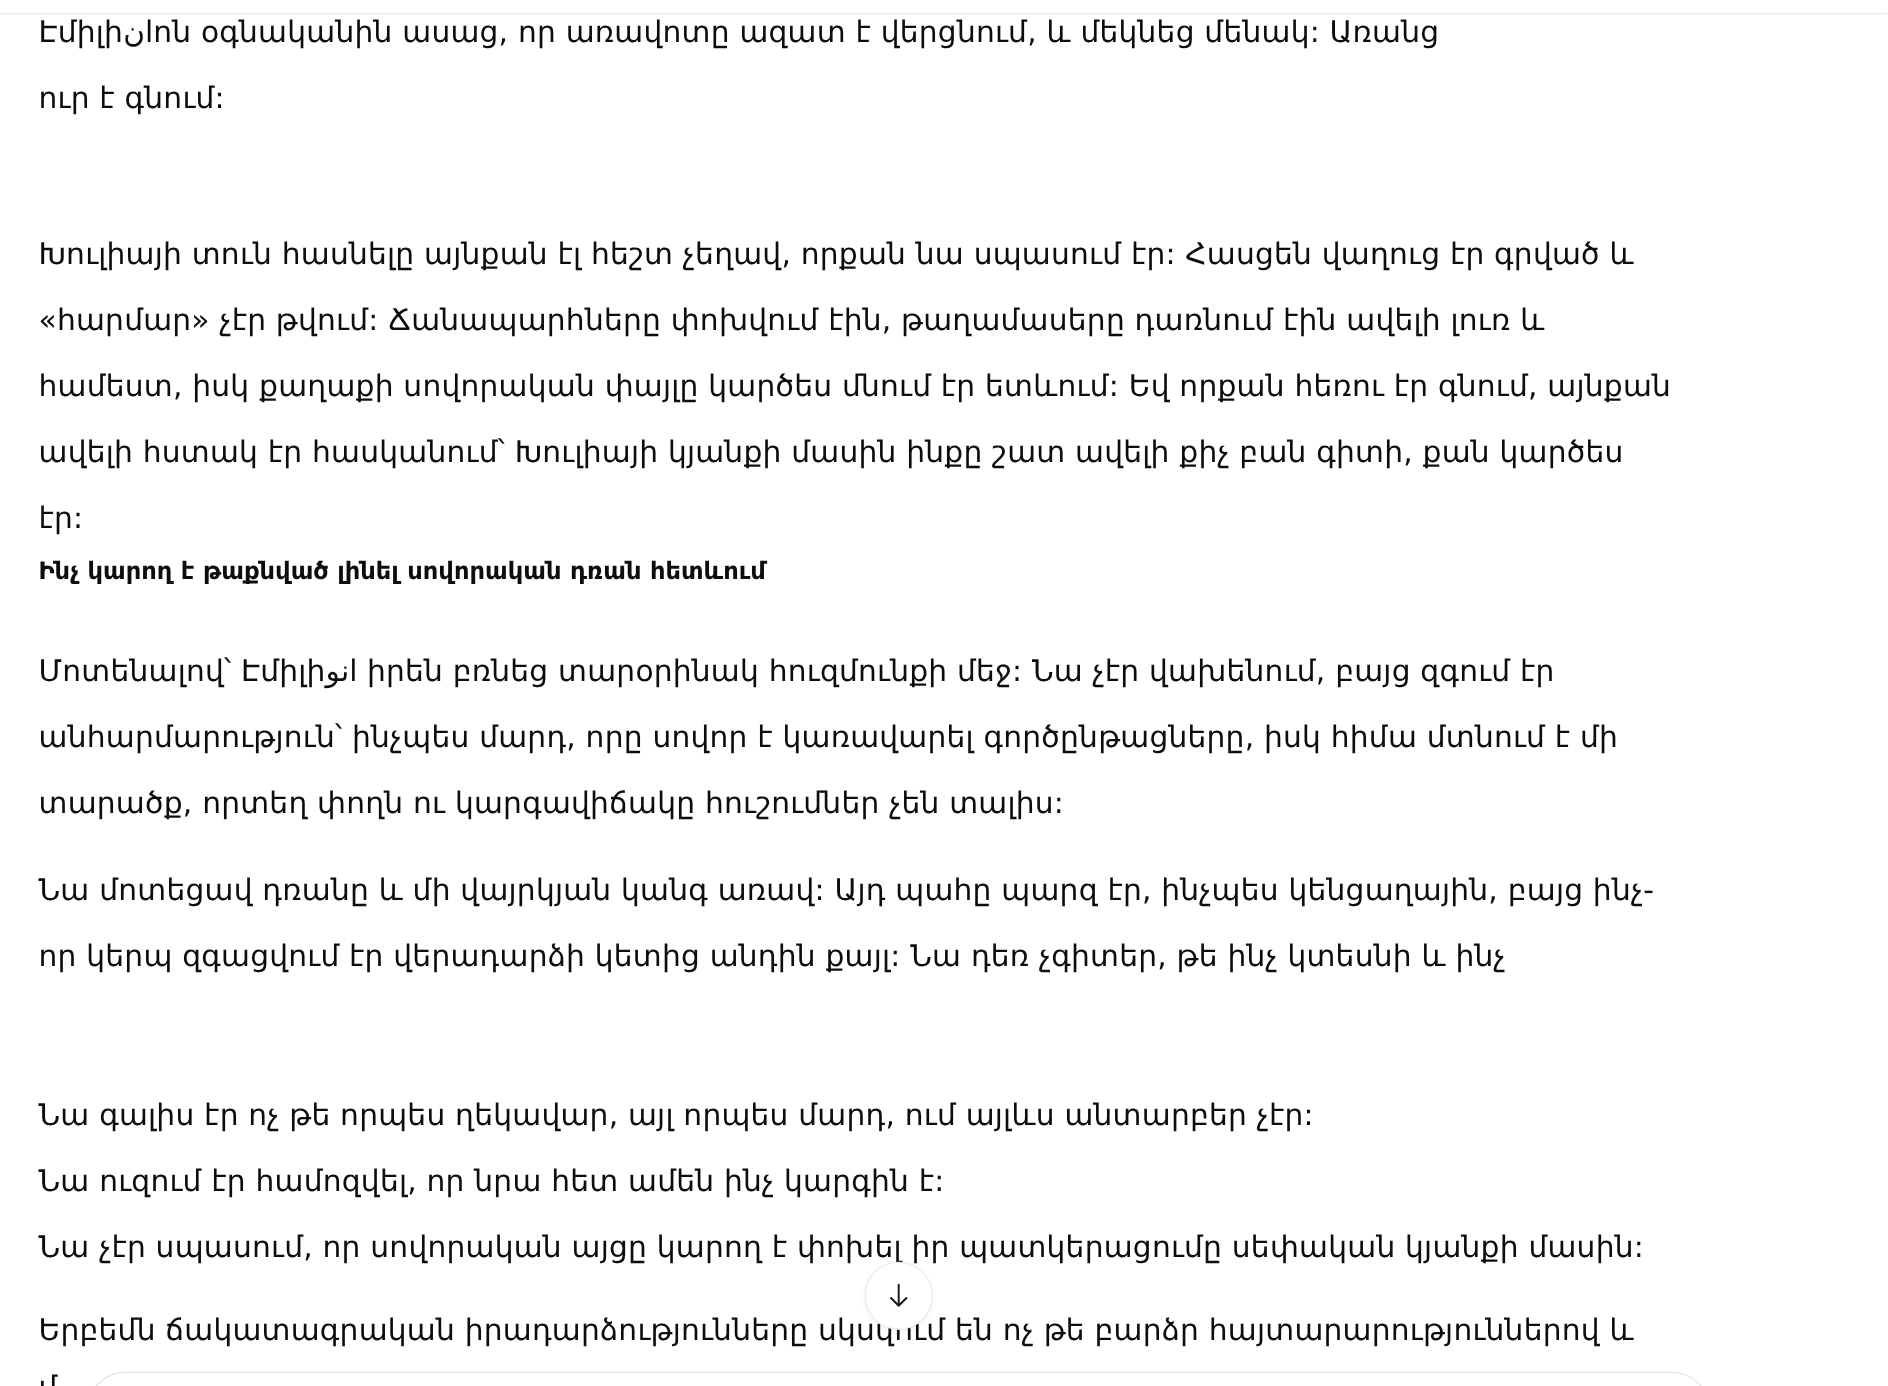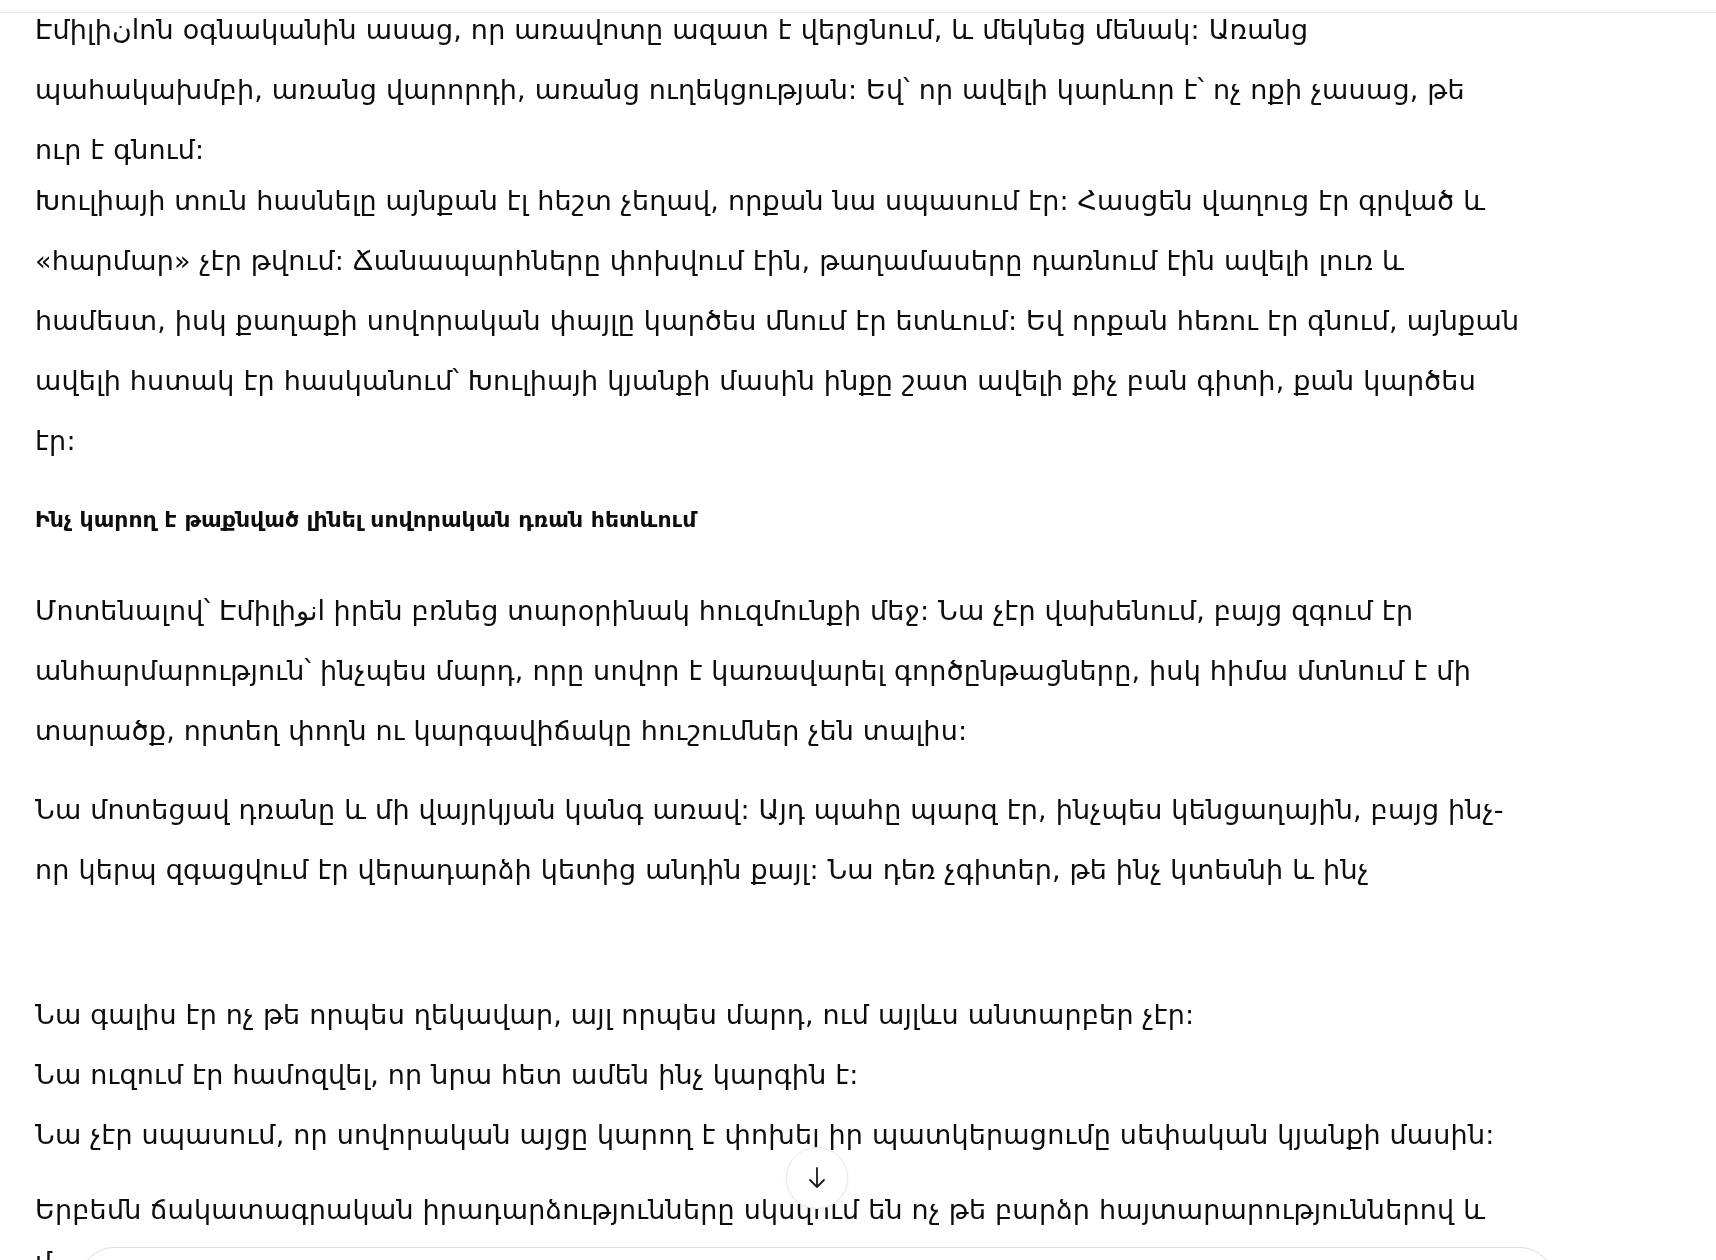--- a/index.html
+++ b/index.html
@@ -17,21 +17,21 @@
   }
   .content { position: absolute; left: 35px; top: 0; width: 1545px; }
   .para { position: absolute; left: 0; }
   .line {
     font-size: 27px;
     line-height: 60px;
     white-space: nowrap;
     letter-spacing: 0.2px;
   }
   .p1 { top: 0; }
-  .p2 { top: 171px; }
+  .p2 { top: 202px; }
   .heading {
     position: absolute; left: 0; top: 494px;
     margin: 0;
     font-size: 22px; font-weight: 700;
     line-height: 52px; white-space: nowrap;
   }
   .p3 { top: 581px; }
   .p4 { top: 780px; }
   .p5 { top: 985px; }
   .p6 { top: 1180px; }
@@ -62,21 +62,20 @@
 <body>
 
 <div>
 
   <div class="top-divider"></div>
 
   <div class="content">
 
     <div class="para p1">
       <div class="line">Էմիլիانոն օգնականին ասաց, որ առավոտը ազատ է վերցնում, և մեկնեց մենակ: Առանց</div>
-      <div class="line">պահակախմբի, առանց վարորդի, առանց ուղեկցության: Եվ՝ որ ավելի կարևոր է՝ ոչ ոքի չասաց, թե</div>
       <div class="line">ուր է գնում:</div>
     </div>
 
     <div class="para p2">
       <div class="line">Խուլիայի տուն հասնելը այնքան էլ հեշտ չեղավ, որքան նա սպասում էր: Հասցեն վաղուց էր գրված և</div>
       <div class="line">«հարմար» չէր թվում: Ճանապարհները փոխվում էին, թաղամասերը դառնում էին ավելի լուռ և</div>
       <div class="line">համեստ, իսկ քաղաքի սովորական փայլը կարծես մնում էր ետևում: Եվ որքան հեռու էր գնում, այնքան</div>
       <div class="line">ավելի հստակ էր հասկանում՝ Խուլիայի կյանքի մասին ինքը շատ ավելի քիչ բան գիտի, քան կարծես</div>
       <div class="line">էր:</div>
     </div>

